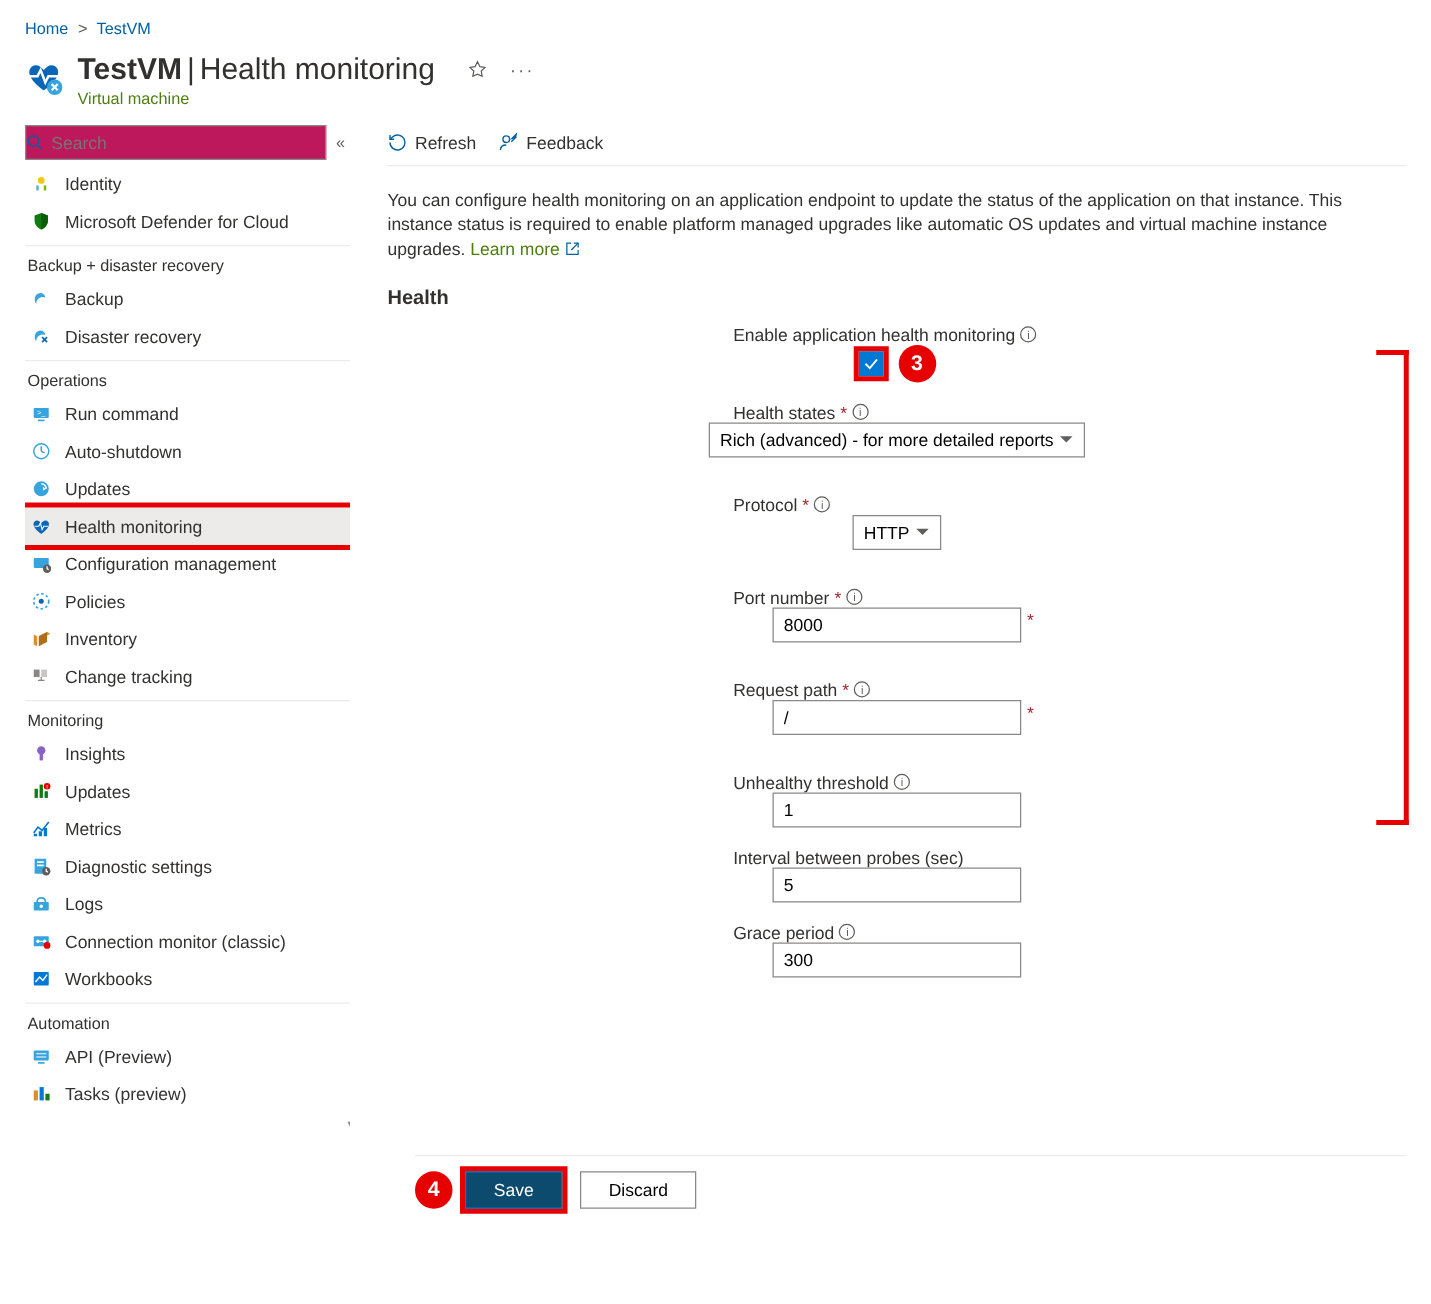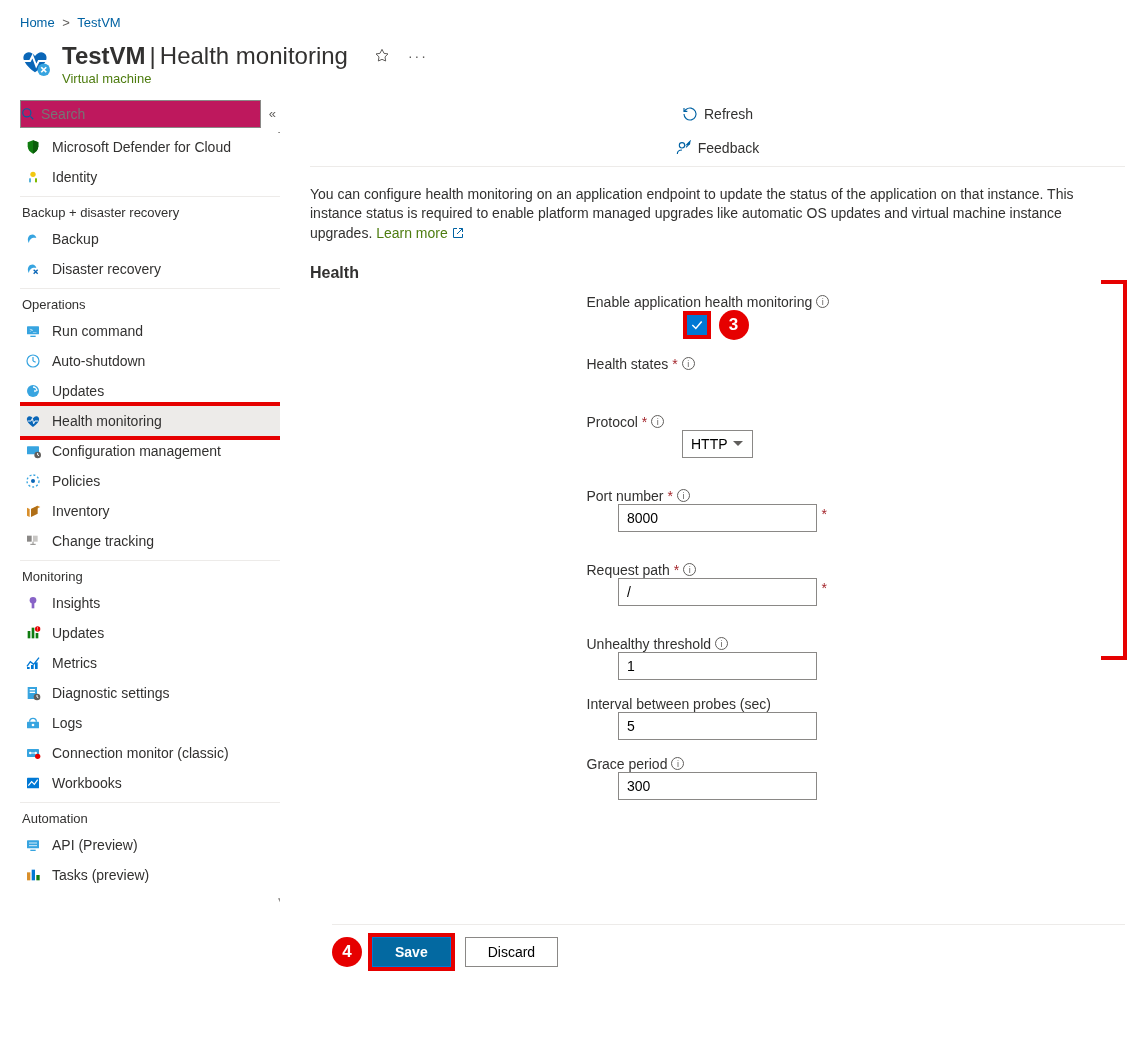--- a/index.html
+++ b/index.html
@@ -36,21 +36,21 @@
 
   .nav-group { padding:8px 0 4px 2px; font-size:13px; color:#323130; font-weight:400;}
   .nav-sep { border-top:1px solid #edebe9; margin:4px 0 0 0;}
   .nav-item { display:flex; align-items:center; gap:10px; padding:6px 4px; cursor:pointer; font-size:14px; color:#323130; border-radius:0; position:relative;}
   .nav-item .ic { width:18px; height:18px; display:flex; align-items:center; justify-content:center; flex:0 0 18px;}
   .nav-item.selected { background:#edebe9; }
   .nav-item.highlight-red { outline:4px solid #e60000; }
 
   
   .main { flex:1; padding-left:30px; position:relative; }
-  .toolbar { display:flex; align-items:center; gap:18px; padding:6px 0 10px 0; border-bottom:1px solid #edebe9; color:#0062a3; margin-bottom:18px;flex-direction:column;}
+  .toolbar { display:flex; align-items:center; gap:18px; padding:6px 0 10px 0; border-bottom:1px solid #edebe9; color:#0062a3; margin-bottom:18px;}
   .toolbar .tbtn { display:flex; align-items:center; gap:6px; cursor:pointer; font-size:14px; color:#323130;}
   .toolbar .tbtn svg { stroke:#0062a3; }
   .intro { font-size:14px; color:#323130; line-height:1.4; max-width:800px;}
   .intro .learn { color:#4d7c0f; }
 
   h3.section { font-size:16px; font-weight:600; margin:20px 0 12px 0; }
 
   .field-row { display:flex; align-items:center; margin-bottom:16px; min-height:28px; margin-bottom:30px;flex-direction:column;}
   .field-row.short { margin-bottom:16px; }
   .field-label { width:262px; font-size:14px; display:flex; align-items:center; gap:4px;}
@@ -67,21 +67,21 @@
   .checkbox { width:20px; height:20px; background:#0078d4; display:flex; align-items:center; justify-content:center; outline:4px solid #e60000;}
   .checkbox svg { stroke:#fff; stroke-width:2.5; fill:none;}
 
   .callout { position:absolute; width:30px; height:30px; border-radius:50%; background:#e60000; color:#fff; font-weight:600; font-size:17px; display:flex; align-items:center; justify-content:center; }
 
   .bracket { position:absolute; right:-2px; top:180px; width:26px; height:380px; border:4px solid #e60000; border-left:none;}
 
   
   .footer { position:absolute; left:290px; right:0; bottom:-7px; border-top:1px solid #edebe9; padding:12px 0 16px 0; display:flex; align-items:center; gap:14px; margin-left:22px;}
   .btn { height:30px; padding:0 22px; font:inherit; cursor:pointer; border:1px solid #8a8886; background:#fff;}
-  .btn.primary { background:#0369a1; color:#fff; border-color:#0078d4; font-weight:700;}
+  .btn.primary { background:#0c4a6e; color:#fff; border-color:#0078d4; font-weight:400;}
   .btn.primary.outline-red { outline:4px solid #e60000; }
 </style>
 </head>
 <body>
 
 <div class="page">
   <div class="breadcrumb">
     <a href="#">Home</a>
     <span class="sep">&gt;</span>
     <a href="#">TestVM</a>
@@ -129,35 +129,35 @@
       </div>
 
       <div class="scroll-area" id="nav-scroll">
         <div class="scroll-arrow top">▲</div>
 
         <div class="scroll-arrow bottom">▼</div>
         <div id="nav-list">
             <div class="nav-item">
               <span class="ic">
                 <svg width="16" height="16" viewBox="0 0 24 24">
-                  <path d="M12 2l8 3v6c0 5-3.5 9-8 11-4.5-2-8-6-8-11V5z" fill="#107c10"></path>
-                  <path d="M12 2l8 3v6c0 5-3.5 9-8 11z" fill="#0b5d0b"></path>
-                </svg>
-              </span>
-              <span>Microsoft Defender for Cloud</span>
-            </div>
-            <div class="nav-item">
-              <span class="ic">
-                <svg width="16" height="16" viewBox="0 0 24 24">
                   <circle cx="12" cy="8" r="4" fill="#f2c811"></circle>
                   <rect x="6" y="14" width="3" height="6" fill="#59b4d9"></rect>
                   <rect x="15" y="14" width="3" height="6" fill="#7fba00"></rect>
                 </svg>
               </span>
               <span>Identity</span>
+            </div>
+            <div class="nav-item">
+              <span class="ic">
+                <svg width="16" height="16" viewBox="0 0 24 24">
+                  <path d="M12 2l8 3v6c0 5-3.5 9-8 11-4.5-2-8-6-8-11V5z" fill="#107c10"></path>
+                  <path d="M12 2l8 3v6c0 5-3.5 9-8 11z" fill="#0b5d0b"></path>
+                </svg>
+              </span>
+              <span>Microsoft Defender for Cloud</span>
             </div>
             <div class="nav-sep"></div>
             <div class="nav-group">Backup + disaster recovery</div>
             <div class="nav-item">
               <span class="ic">
                 <svg width="16" height="16" viewBox="0 0 24 24">
                   <path d="M6 18c0-5 4-8 8-8 1 0 2 .2 3 .6C16 6 12 4 8 6c-4 2-5 8-2 12z" fill="#37a4e0"></path>
                 </svg>
               </span>
               <span>Backup</span>
@@ -401,20 +401,23 @@
           <div class="callout" style="position:static">3</div>
         </div>
       </div>
 
       <div class="field-row">
         <div class="field-label">
             <span>Health states</span> 
             <span class="req">*</span> 
             <span class="info-ic">i</span>
           </div>
+        <div class="field-ctrl sel-wrap">
+          <select class="sel"><option>Rich (advanced) - for more detailed reports</option></select>
+        </div>
       </div>
 
       <div class="field-row">
         <div class="field-label">
             <span>Protocol</span> 
             <span class="req">*</span> 
             <span class="info-ic">i</span>
           </div>
         <div class="field-ctrl sel-wrap">
           <select class="sel"><option>HTTP</option></select>

